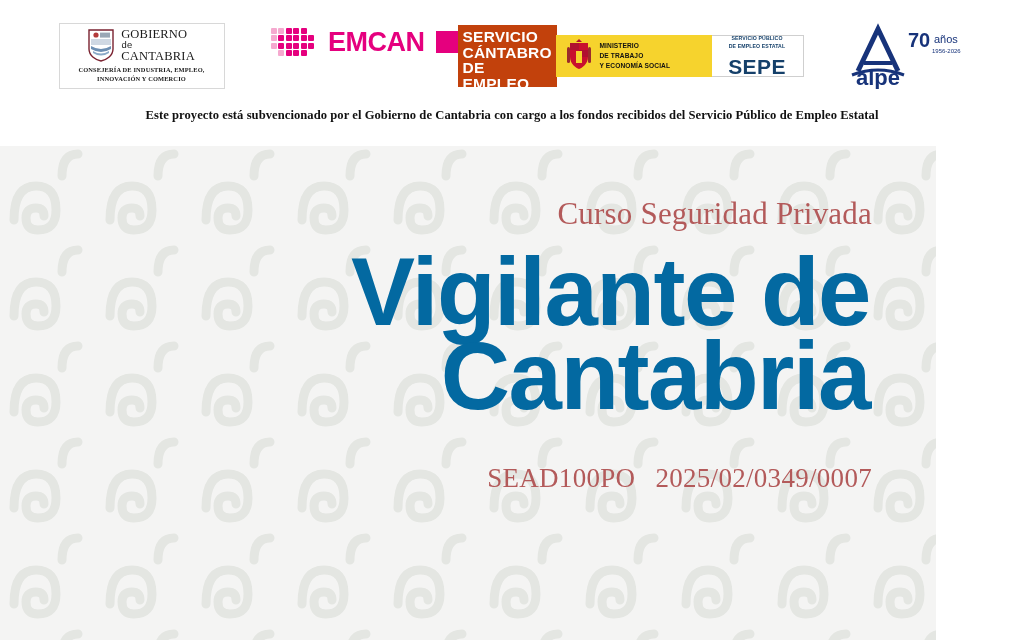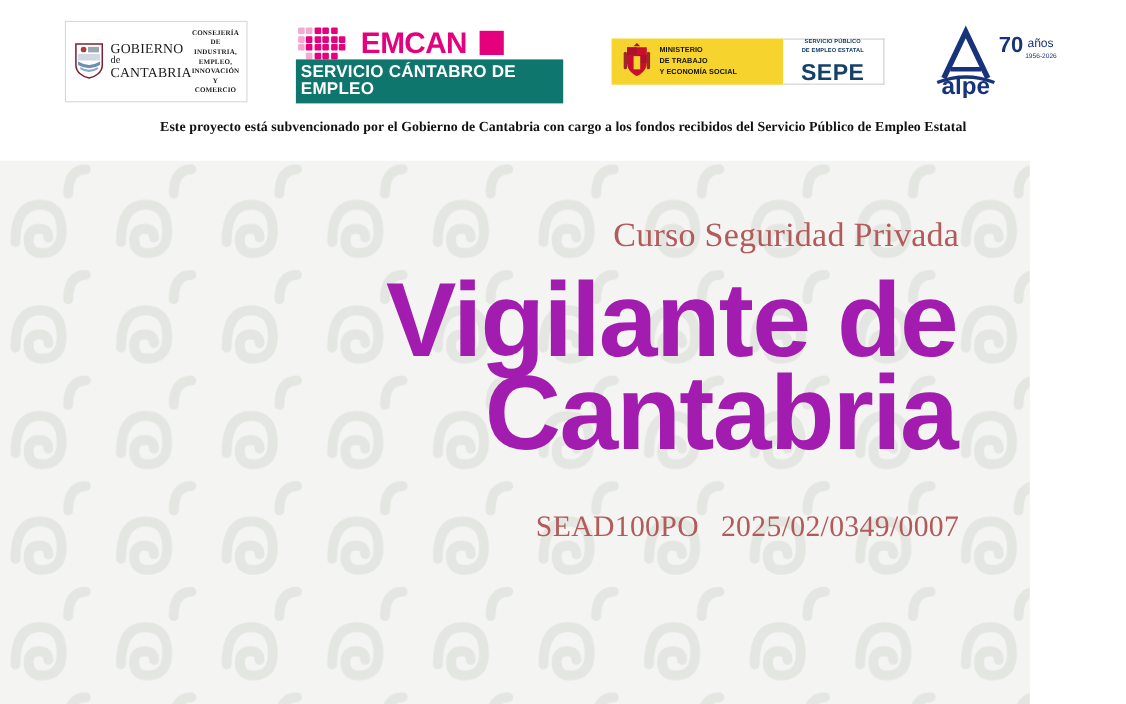--- a/index.html
+++ b/index.html
@@ -35,21 +35,21 @@
     justify-content: center;
     gap: 44px;
     height: 104px;
     padding: 8px 40px 0 40px;
     box-sizing: border-box;
   }
 
   
   .logo-cantabria {
     display: flex;
-    flex-direction: row;
+    flex-direction: column;
     align-items: center;
     border: 1px solid #d8d8d8;
     padding: 4px 8px 5px 8px;
     box-sizing: border-box;
     width: 166px;
   }
   .logo-cantabria .top {
     display: flex;
     align-items: center;
     gap: 7px;
@@ -59,40 +59,40 @@
     height: 33px;
     position: relative;
   }
   .shield svg { display: block; }
   .gob-text {
     font-family: "Liberation Serif", serif;
     color: #1a1a1a;
     line-height: 1.02;
   }
   .gob-text .l1 { font-size: 12.5px; letter-spacing: .2px; font-weight: 400; }
-  .gob-text .l2 { font-size: 9.5px; }
+  .gob-text .l2 { font-size: 9.5px; font-family: Liberation Mono, monospace; }
   .gob-text .l3 { font-size: 12.5px; letter-spacing: .2px; }
   .cons-text {
     font-family: "Liberation Serif", serif;
     font-size: 6.4px;
     font-weight: bold;
     color: #1a1a1a;
     text-align: center;
     line-height: 1.35;
     margin-top: 3px;
     letter-spacing: .15px;
   }
 
   
   .logo-emcan {
     width: 243px;
     height: 62px;
     background: #ffffff;
     display: flex;
-    flex-direction: column;
+    flex-direction: row;
     justify-content: flex-start;
   }
   .emcan-top {
     height: 34px;
     display: flex;
     align-items: center;
     gap: 6px;
     padding-left: 2px;
   }
   .dots {
@@ -118,21 +118,21 @@
     letter-spacing: -0.5px;
     line-height: 1;
   }
   .emcan-sq {
     width: 22px;
     height: 22px;
     background: #e5007e;
     margin-left: 5px;
   }
   .emcan-bar {
-    background: #0f766e;
+    background: #c2410c;
     color: #ffffff;
     font-weight: bold;
     font-size: 15.5px;
     letter-spacing: .2px;
     padding: 4px 5px 5px 5px;
     line-height: 1;
     width: 243px;
     box-sizing: border-box;
   }
 
@@ -239,21 +239,21 @@
   .kicker {
     font-family: "Liberation Serif", serif;
     font-size: 31px;
     color: #b35a5a;
     letter-spacing: .2px;
     line-height: 1;
   }
   .title {
     font-family: "Liberation Sans", sans-serif;
     font-weight: bold;
-    color: #a21caf;
+    color: #0369a1;
     font-size: 96px;
     line-height: 0.94;
     letter-spacing: -1.5px;
     margin-top: 18px;
     margin-right: 2px;
   }
   .title .l2 {
     display: block;
     margin-top: -6px;
   }

